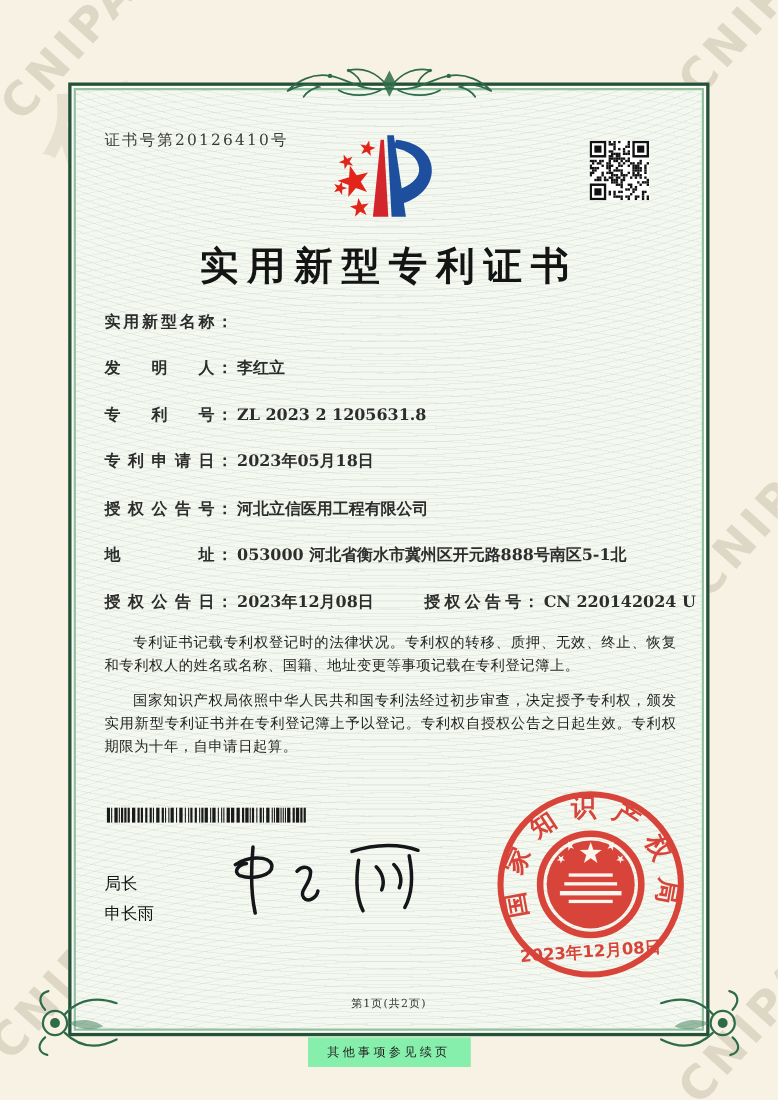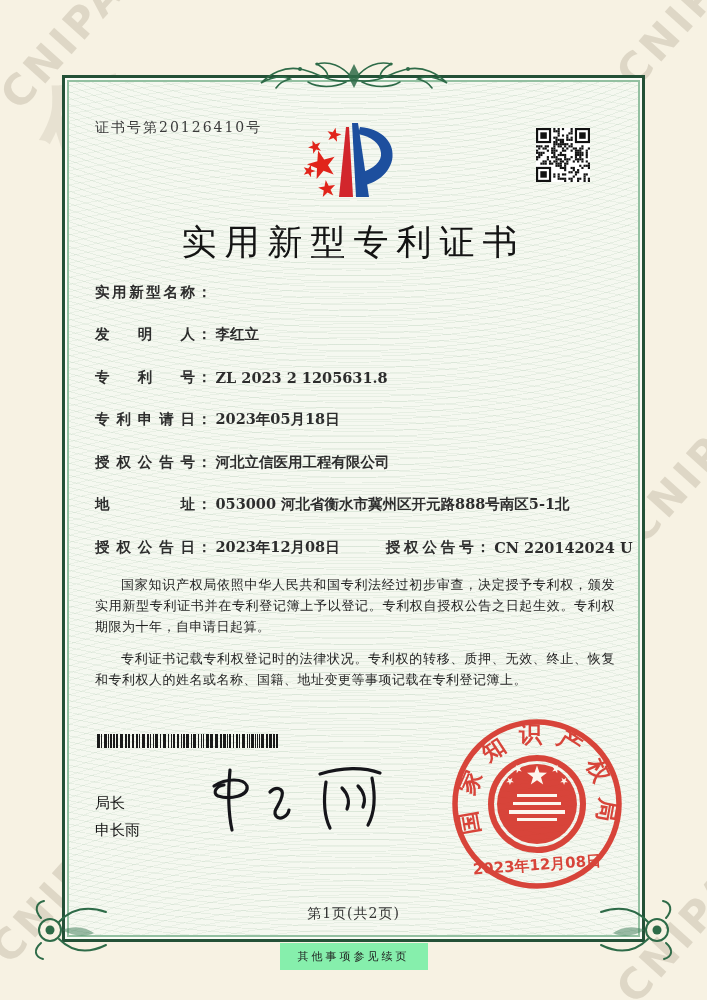--- a/index.html
+++ b/index.html
@@ -29,38 +29,38 @@
       repeating-radial-gradient(150% 100% at 50% 175%, rgba(125,168,132,0.10) 0 1px, rgba(0,0,0,0) 1px 7px);
   }
   .orn{position:absolute;z-index:4;}
 
   
   .content{position:absolute;inset:0;z-index:3;}
   .cert-no{position:absolute;left:95px;top:119px;font-size:14px;letter-spacing:2px;color:#3a3a3a;}
   .logo{position:absolute;left:299px;top:119px;}
   .qr{position:absolute;left:536px;top:128px;}
   .title{position:absolute;left:0;top:219px;width:100%;text-align:center;
-         font-size:35px;font-weight:normal;letter-spacing:8px;color:#141414;}
+         font-size:35px;font-weight:bold;letter-spacing:8px;color:#141414;}
   .fields{position:absolute;left:95px;top:271px;width:520px;font-size:14.5px;color:#2d2d2d;font-weight:bold;}
   .frow{height:42.5px;display:flex;align-items:center;}
   .flabel{display:inline-block;width:100px;text-align:justify;text-align-last:justify;flex:none;}
   .fcolon{flex:none;margin:0 4px 0 2px;}
   .fvalue{white-space:nowrap;}
   .fpair2{display:flex;align-items:center;margin-left:46px;}
   .fpair2 .flabel{width:88px;}
   .paras{position:absolute;left:95px;top:574px;width:520px;font-size:13px;line-height:21px;
          color:#1f1f1f;text-align:justify;}
   .paras p{margin:0 0 11px 0;text-indent:2em;letter-spacing:0.5px;}
   .barcode{position:absolute;left:97px;top:734px;}
   .signer{position:absolute;left:95px;top:790px;font-family:"DejaVu Sans","Liberation Sans",sans-serif;
           font-size:15px;line-height:27px;color:#141414;}
   .signature{position:absolute;left:192px;top:758px;}
   .seal{position:absolute;left:451px;top:718px;opacity:.95;mix-blend-mode:multiply;}
   .page-num{position:absolute;left:0;top:905px;width:100%;text-align:center;
-            font-size:14px;letter-spacing:1px;color:#333;}
+            font-size:10px;letter-spacing:1px;color:#333;}
   .footer-note{position:absolute;left:50%;top:943px;transform:translateX(-50%);
                background:#86efac;padding:6px 18px;font-size:11px;letter-spacing:3px;color:#1d1d1d;}
 </style>
 </head>
 <body>
 
 <div class="sheet">
 
   <span class="wm wm-char" style="left:40px;top:55px">仅</span>
   <span class="wm wm-char" style="left:115px;top:170px">限</span>
@@ -373,22 +373,22 @@
         <span class="fvalue">2023年12月08日</span>
         <span class="fpair2">
           <span class="flabel">授权公告号</span>
             <span class="fcolon">：</span>
           <span class="fvalue">CN 220142024 U</span>
         </span>
       </div>
     </div>
 
     <div class="paras">
+      <p>专利证书记载专利权登记时的法律状况。专利权的转移、质押、无效、终止、恢复和专利权人的姓名或名称、国籍、地址变更等事项记载在专利登记簿上。</p>
       <p>国家知识产权局依照中华人民共和国专利法经过初步审查，决定授予专利权，颁发实用新型专利证书并在专利登记簿上予以登记。专利权自授权公告之日起生效。专利权期限为十年，自申请日起算。</p>
-      <p>专利证书记载专利权登记时的法律状况。专利权的转移、质押、无效、终止、恢复和专利权人的姓名或名称、国籍、地址变更等事项记载在专利登记簿上。</p>
     </div>
 
     <svg id="barcode-svg" class="barcode" width="184" height="14" viewBox="0 0 184 14">
         <rect x="0" y="0" width="3" height="14" fill="#1a1a1a"></rect>
         <rect x="4" y="0" width="1" height="14" fill="#1a1a1a"></rect>
         <rect x="7" y="0" width="3" height="14" fill="#1a1a1a"></rect>
         <rect x="11" y="0" width="1" height="14" fill="#1a1a1a"></rect>
         <rect x="13" y="0" width="2" height="14" fill="#1a1a1a"></rect>
         <rect x="16" y="0" width="2" height="14" fill="#1a1a1a"></rect>
         <rect x="19" y="0" width="2" height="14" fill="#1a1a1a"></rect>

